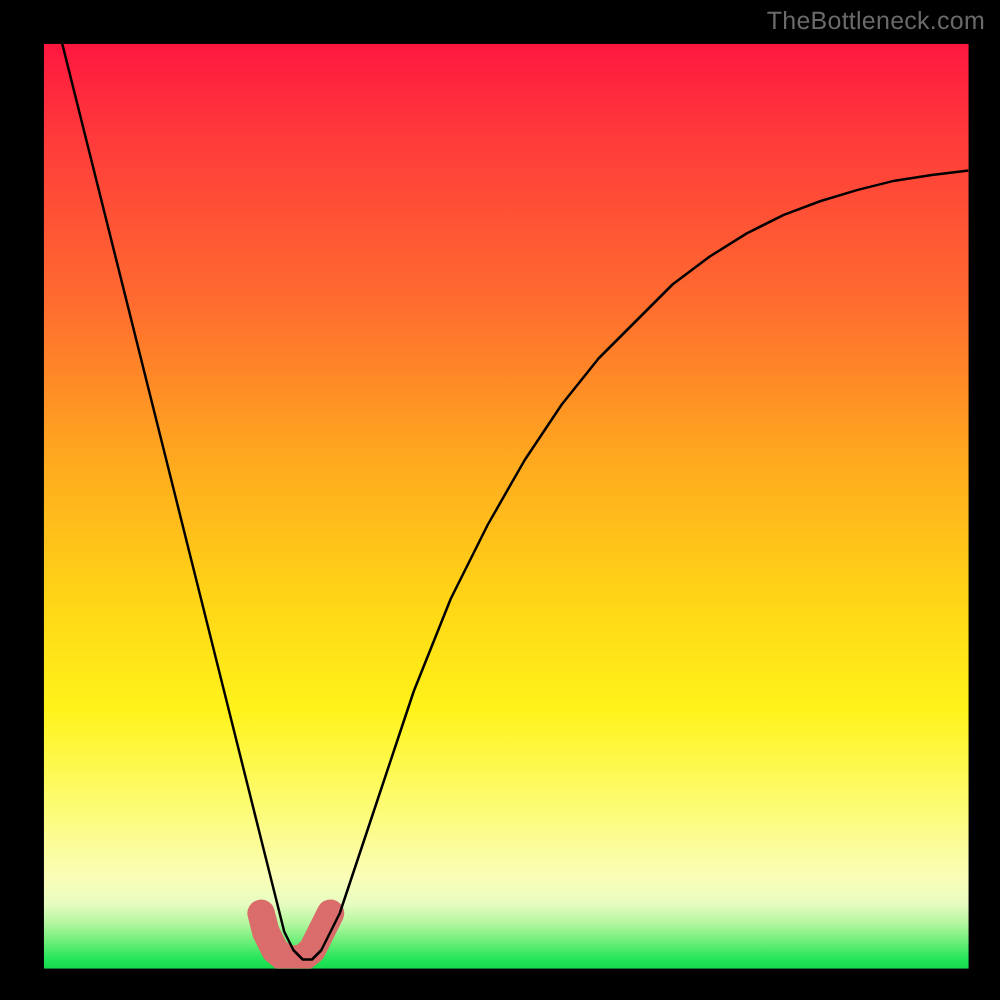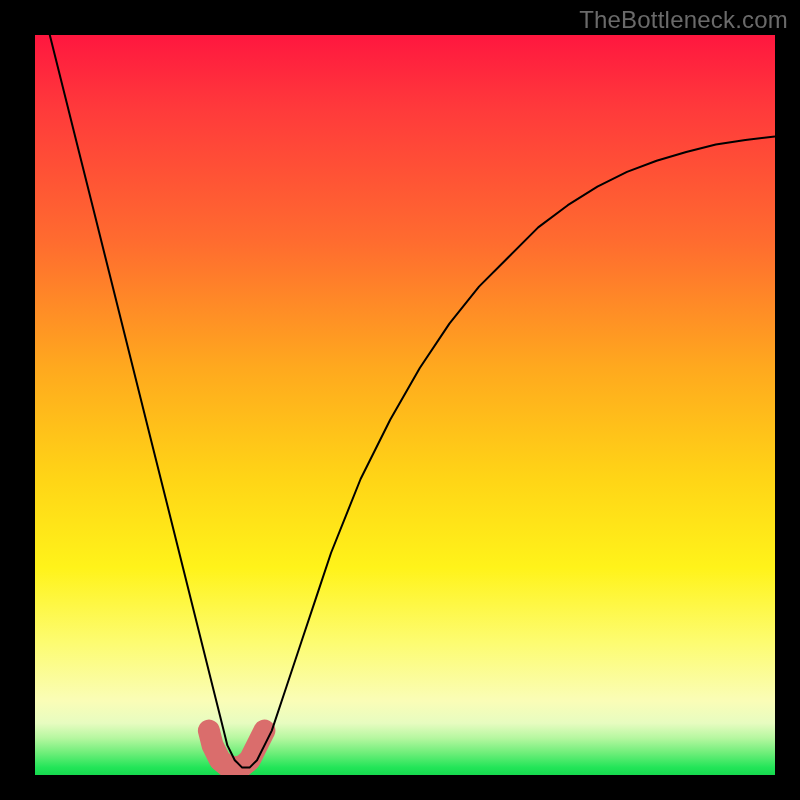--- a/index.html
+++ b/index.html
@@ -15,21 +15,21 @@
     position: relative;
     width: 800px;
     height: 800px;
     background: #000;
   }
   .watermark {
     position: absolute;
     top: 6px;
     right: 12px;
     color: #6a6a6a;
-    font-size: 24px;
+    font-size: 20px;
     letter-spacing: 0.2px;
     font-weight: 400;
     z-index: 10;
   }
   .plot {
     position: absolute;
     left: 35px;
     top: 35px;
     width: 740px;
     height: 740px;

